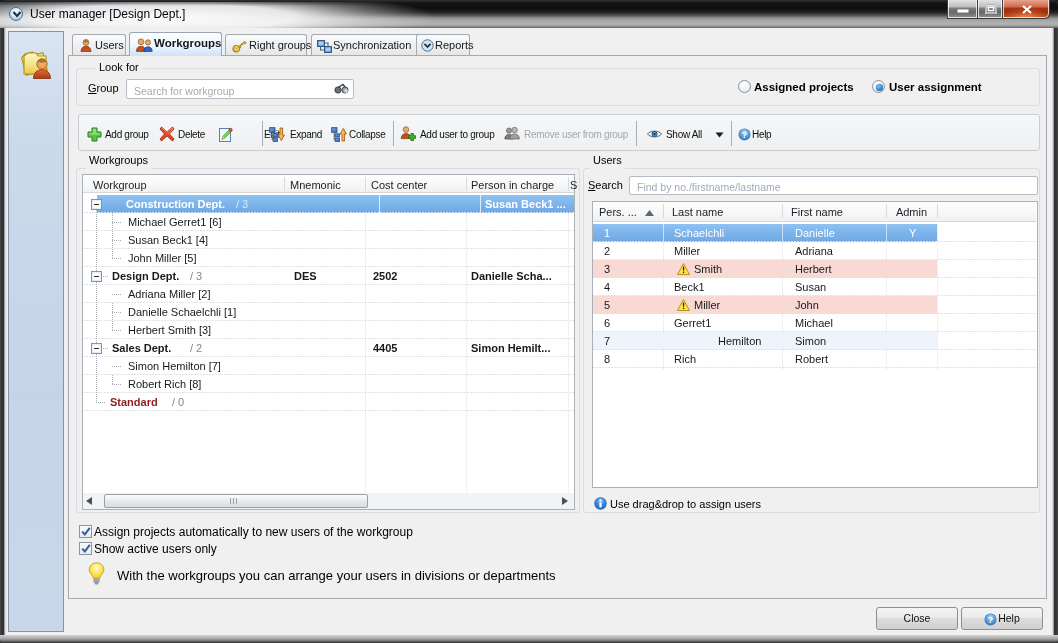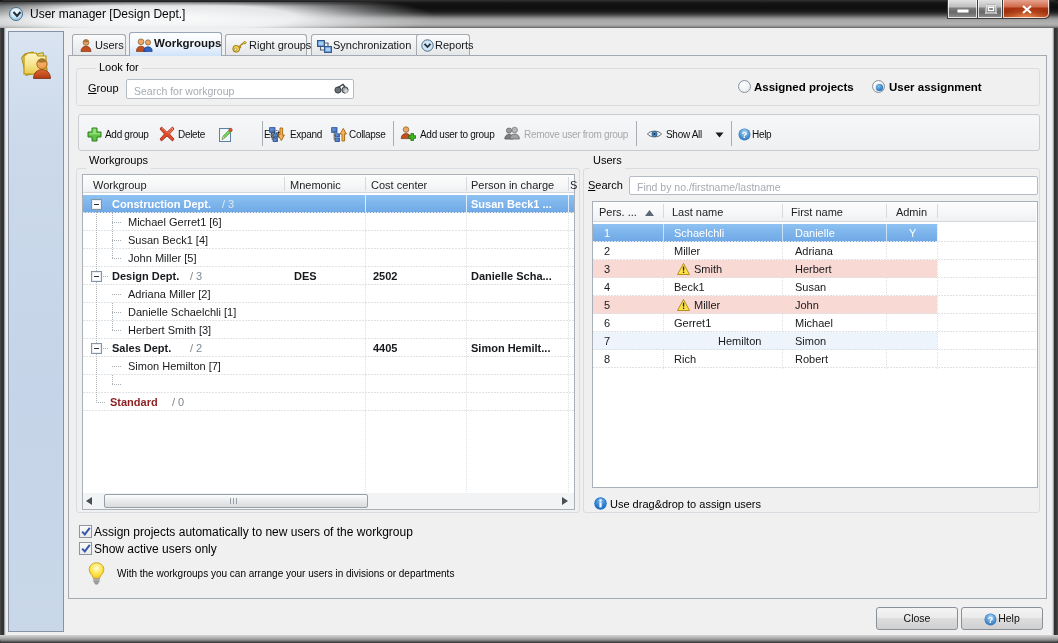--- a/index.html
+++ b/index.html
@@ -300,21 +300,21 @@
   <div class="th" style="left:10px;top:4px;">Workgroup</div>
   <div class="th" style="left:207px;top:4px;">Mnemonic</div>
   <div class="th" style="left:288px;top:4px;">Cost center</div>
   <div class="th" style="left:388px;top:4px;">Person in charge</div>
   <div class="th" style="left:487px;top:4px;">S</div>
  </div>
  <div id="wgbody" style="position:absolute;left:0;top:20px;width:491px;height:298px;overflow:hidden;">
   <div class="dotv" style="left:282px;top:0;height:298px;"></div>
   <div class="dotv" style="left:383px;top:0;height:298px;"></div>
   <div class="dotv" style="left:485px;top:0;height:298px;"></div>
-<div class="row sel" style="left:0;top:0px;width:491px;">
+<div class="row sel" style="left:14px;top:0px;width:491px;">
             <div class="ct" style="left:29px;font-weight:bold;">Construction Dept.</div>
             <div class="ct" style="left:139px;color:#dce8f2;">/ 3</div>
             <div class="ct" style="left:388px;font-weight:bold;">Susan Beck1 ...</div>
             <div style="position:absolute;left:282px;top:0;width:1px;height:18px;background:rgba(255,255,255,.75)"></div>
             <div style="position:absolute;left:383px;top:0;width:1px;height:18px;background:rgba(255,255,255,.75)"></div>
             <div style="position:absolute;left:485px;top:0;width:1px;height:18px;background:rgba(255,255,255,.75)"></div>
           </div>
 <div class="row " style="left:0;top:18px;width:491px;">
             <div class="ct" style="left:45px;">Michael Gerret1 [6]</div>
           </div>
@@ -341,20 +341,23 @@
             <div class="ct" style="left:45px;">Herbert Smith [3]</div>
           </div>
 <div class="row " style="left:0;top:144px;width:491px;">
             <div class="ct" style="left:29px;font-weight:bold;">Sales Dept.</div>
             <div class="ct" style="left:107px;color:#7c8892;">/ 2</div>
             <div class="ct" style="left:290px;font-weight:bold;">4405</div>
             <div class="ct" style="left:388px;font-weight:bold;">Simon Hemilt...</div>
           </div>
 <div class="row " style="left:0;top:162px;width:491px;">
             <div class="ct" style="left:45px;">Simon Hemilton [7]</div>
+          </div>
+<div class="row " style="left:0;top:180px;width:491px;">
+            <div class="ct" style="left:45px;">Robert Rich [8]</div>
           </div>
 <div class="row " style="left:0;top:198px;width:491px;">
             <div class="ct" style="left:27px;font-weight:bold;color:#8c1f1f;">Standard</div>
             <div class="ct" style="left:89px;color:#7c8892;">/ 0</div>
           </div>
 <div class="rowsep" style="left:0;top:17px;width:491px;"></div>
           <div class="rowsep" style="left:0;top:35px;width:491px;"></div>
           <div class="rowsep" style="left:0;top:53px;width:491px;"></div>
           <div class="rowsep" style="left:0;top:71px;width:491px;"></div>
           <div class="rowsep" style="left:0;top:89px;width:491px;"></div>
@@ -517,21 +520,21 @@
           <radialGradient id="bg1" cx=".5" cy=".35" r=".75">
             <stop offset="0" stop-color="#fffbe2"></stop>
             <stop offset=".5" stop-color="#ffe44a"></stop>
             <stop offset="1" stop-color="#f2bc14"></stop>
           </radialGradient>
         </defs>
         <rect x="5.4" y="16.8" width="6.2" height="1.5" rx=".7" fill="#b8b8b8" stroke="#888" stroke-width=".4"></rect>
         <rect x="5.6" y="18.6" width="5.8" height="1.5" rx=".7" fill="#a8a8a8" stroke="#808080" stroke-width=".4"></rect>
         <path d="M6.4 20.5 L10.6 20.5 L9.6 22.2 L7.4 22.2z" fill="#989898" stroke="#787878" stroke-width=".4"></path>
       </svg>
-<div class="cbt" style="left:117px;top:568px;font-size:10px;">With the workgroups you can arrange your users in divisions or departments</div>
+<div class="cbt" style="left:117px;top:568px;font-size:13px;">With the workgroups you can arrange your users in divisions or departments</div>
 
 <div class="btn" style="left:876px;top:607px;">Close</div>
 <div class="btn" style="left:961px;top:607px;"><svg class="abs" style="left:22px;top:5px" width="13" height="13" viewBox="0 0 13 13">
           <circle cx="6.5" cy="6.5" r="6" fill="#3a7ec2"></circle>
           <circle cx="6.5" cy="6.5" r="5.4" fill="url(#hg2)"></circle>
           <defs>
             <radialGradient id="hg2" cx=".5" cy=".3" r=".8">
               <stop offset="0" stop-color="#b8dcf5"></stop>
               <stop offset=".5" stop-color="#5da0d8"></stop>
               <stop offset="1" stop-color="#2a6eb2"></stop>

